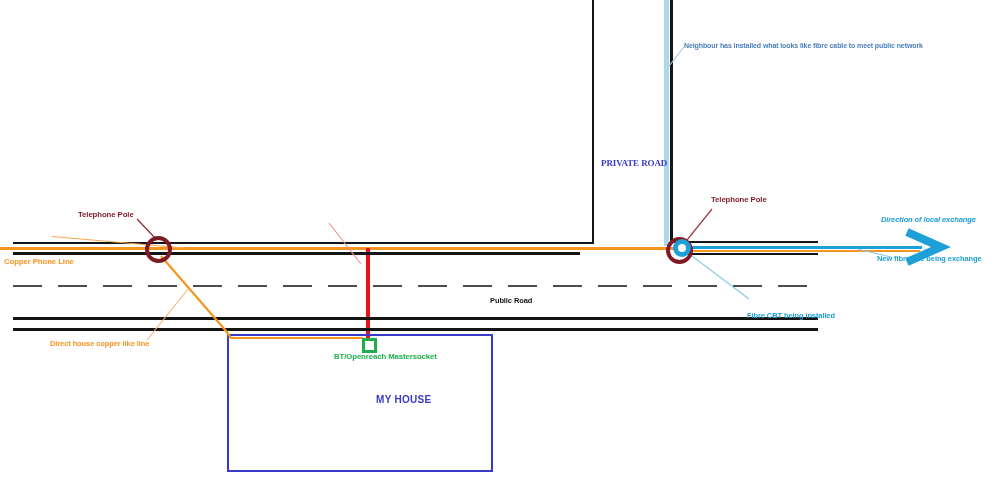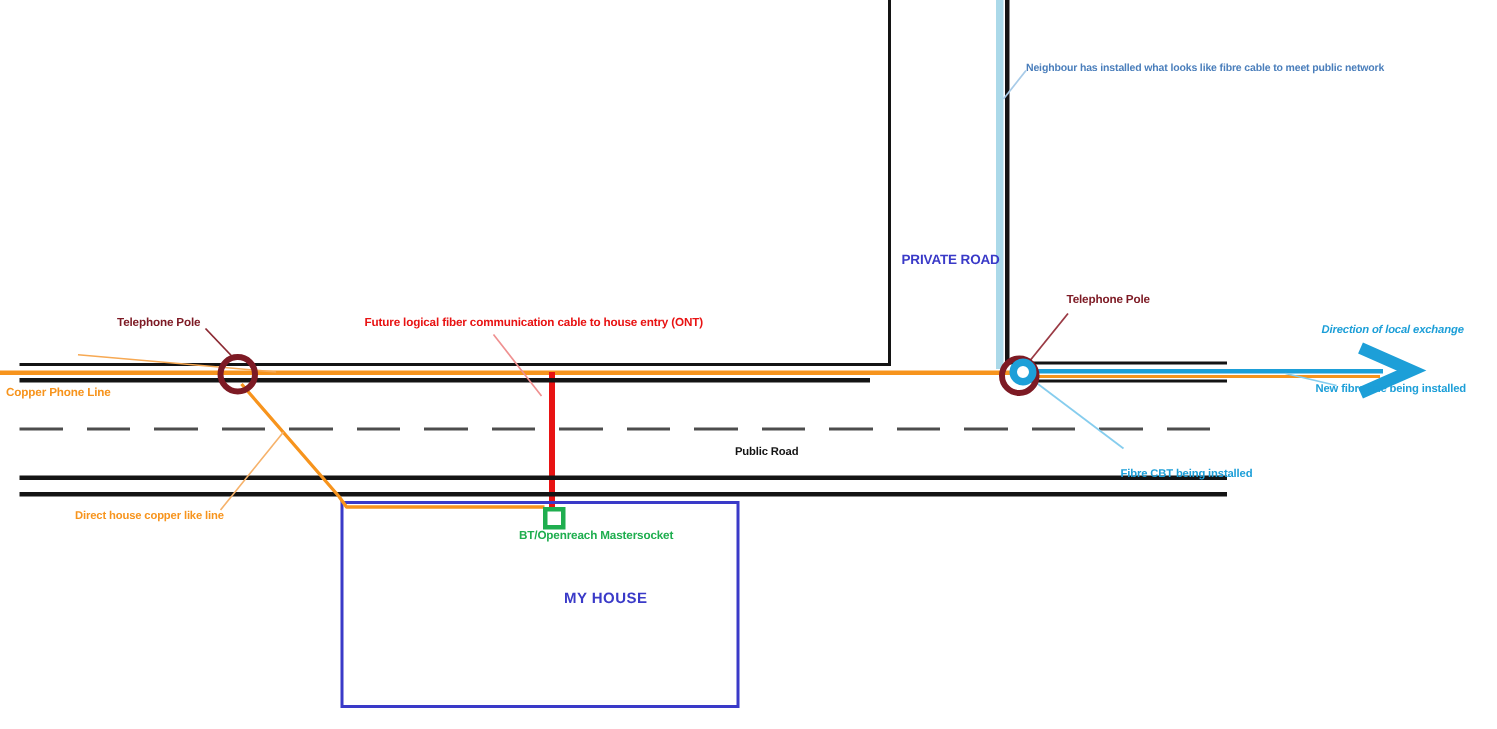--- a/index.html
+++ b/index.html
@@ -59,25 +59,24 @@
   </svg>
 
   <div class="circle" style="left:145px;top:236px;width:27px;height:27px;border:4px solid #7d1a24;"></div>
   <div class="circle" style="left:666px;top:237px;width:27px;height:27px;border:4px solid #7d1a24;"></div>
   <div class="circle" style="left:672.5px;top:238.5px;width:18px;height:18px;border:5px solid #1d9fd8;background:#fff;"></div>
 
   <div class="ln" style="left:362px;top:338px;width:15px;height:15px;box-sizing:border-box;border:3.5px solid #1fae4f;background:#fff;"></div>
 
   <div class="lbl" style="left:4px;top:226px;color:#f7941d;font-size:7.8px;margin-top:32px;">Copper Phone Line</div>
   <div class="lbl" style="left:78px;top:211px;color:#7d1a24;font-size:7.8px;">Telephone Pole</div>
-  <div class="lbl" style="left:243px;top:211px;color:#e81313;font-size:7.8px;">Future logical fiber communication cable to house entry (ONT)</div>
   <div class="lbl" style="left:711px;top:196px;color:#7d1a24;font-size:7.8px;">Telephone Pole</div>
   <div class="lbl" style="left:684px;top:42px;color:#4a7ebb;font-size:7px;">Neighbour has installed what looks like fibre cable to meet public network</div>
-  <div class="lbl" style="left:601px;top:168px;color:#3a3ac8;font-size:9px;">PRIVATE ROAD</div>
+  <div class="lbl" style="left:601px;top:158px;color:#3a3ac8;font-size:9px;font-family:Liberation Serif, serif;">PRIVATE ROAD</div>
   <div class="lbl" style="left:881px;top:216px;color:#1d9fd8;font-style:italic;">Direction of local exchange</div>
-  <div class="lbl" style="left:877px;top:255px;color:#1d9fd8;">New fibre line being installed</div>
+  <div class="lbl" style="left:877px;top:255px;color:#1d9fd8;">New fibre line being exchange</div>
   <div class="lbl" style="left:747px;top:312px;color:#1d9fd8;">Fibre CBT being installed</div>
   <div class="lbl" style="left:490px;top:297px;color:#141414;">Public Road</div>
   <div class="lbl" style="left:50px;top:340px;color:#f7941d;">Direct house copper like line</div>
-  <div class="lbl" style="left:334px;top:353px;color:#1fae4f;font-size:7.8px;margin-left:12px;">BT/Openreach Mastersocket</div>
+  <div class="lbl" style="left:334px;top:353px;color:#1fae4f;font-size:7.8px;">BT/Openreach Mastersocket</div>
   <div class="lbl" style="left:328px;top:394px;color:#3a3ac8;font-size:10px;letter-spacing:0.3px;margin-left:48px;">MY HOUSE</div>
 
 </div>
 
 </body></html>

